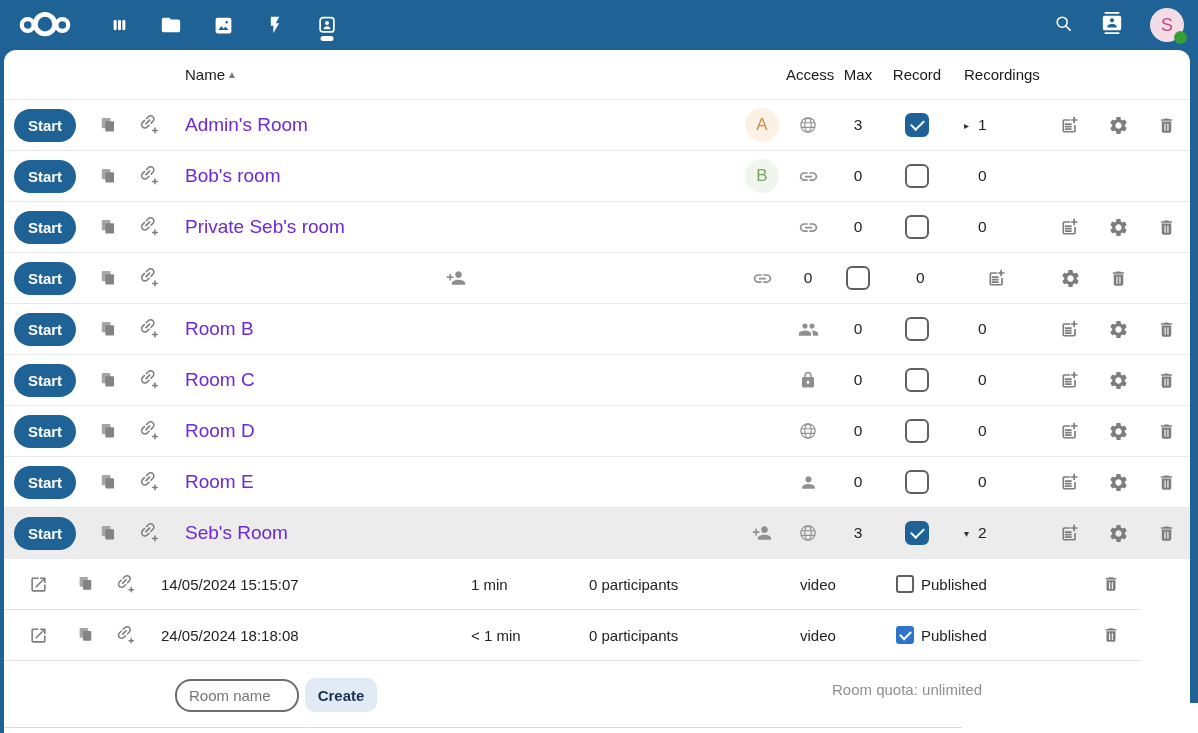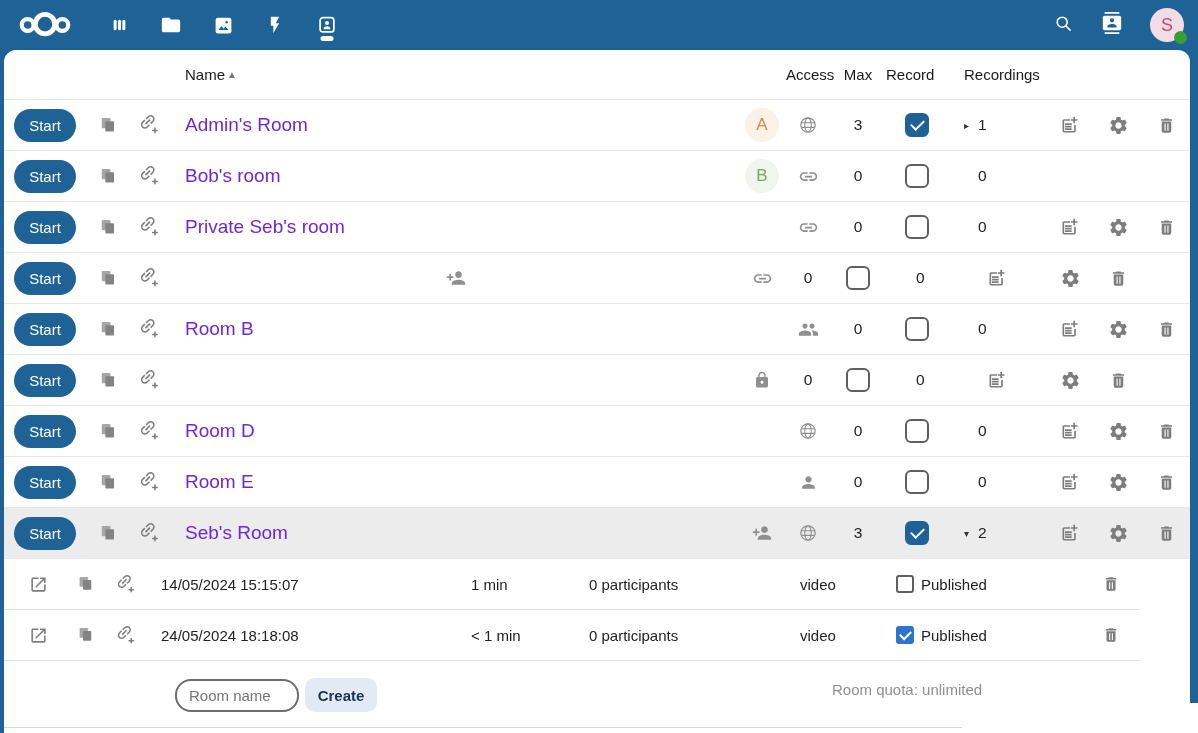--- a/index.html
+++ b/index.html
@@ -28,26 +28,26 @@
   .content{position:absolute;left:4px;top:50px;width:1186px;height:683px;background:#fff;border-radius:12px 12px 0 0;overflow:hidden}
   .scroll-track{position:absolute;left:1190px;top:50px;width:8px;height:683px;background:#fff}
   .scroll-thumb{position:absolute;left:0;top:0;width:8px;height:653px;background:var(--primary);border-radius:0}
 
   .row-grid{display:grid;grid-template-columns:86px 36px 48px 1fr 48px 44px 56px 62px 98px 48px 48px 48px;align-items:center}
   .hdr{height:50px;border-bottom:1px solid var(--sep);font-size:15px;color:#1a1a1a}
   .hdr .h-name{grid-column:4;padding-left:11px;display:flex;align-items:center;gap:2px}
   .sort-arrow{font-size:10px;color:#757575}
   .hdr .h-access{grid-column:6;text-align:center}
   .hdr .h-max{grid-column:7;text-align:center}
-  .hdr .h-record{grid-column:8;}
+  .hdr .h-record{grid-column:8;text-align:center}
   .hdr .h-recordings{grid-column:9;padding-left:16px}
 
   .room-row{height:51px;border-bottom:1px solid #e8e8e8;background:#fff}
   .room-row.selected{background:var(--sel)}
-  .start-btn{margin-left:10px;width:62px;height:33px;border:none;border-radius:17px;background:var(--primary);color:#fff;font-weight:normal;font-size:15px;font-family:inherit;cursor:pointer}
+  .start-btn{margin-left:10px;width:62px;height:33px;border:none;border-radius:17px;background:var(--primary);color:#fff;font-weight:bold;font-size:15px;font-family:inherit;cursor:pointer}
   .cell-c{display:flex;justify-content:center;align-items:center}
   .room-name{padding-left:11px;font-size:19px;color:#6d28d9}
   .avatar{width:34px;height:34px;border-radius:50%;display:flex;align-items:center;justify-content:center;font-size:17px}
   .num{font-size:15.5px;color:#222;text-align:center}
   .cb{width:24px;height:24px;border:2px solid #5f5f5f;border-radius:6px;background:#fff;display:flex;align-items:center;justify-content:center;cursor:pointer}
   .cb.checked{background:var(--primary);border-color:var(--primary)}
   .cb.checked::after{content:"";width:11px;height:6px;border-left:2.4px solid #fff;border-bottom:2.4px solid #fff;transform:rotate(-45deg) translate(1px,-1px)}
   .rec-cell{padding-left:16px;display:flex;align-items:center;gap:6px;cursor:pointer}
   .caret{font-size:10px;color:#333;width:8px}
   .icon{color:var(--icon-light)}
@@ -442,20 +442,21 @@
     <div class="cell-c act">
       <svg width="19" height="19">
             <use href="#i-copy"></use>
           </svg>
     </div>
     <div class="cell-c act">
       <svg width="22" height="22" viewBox="0 0 24 24">
             <use href="#i-link-plus"></use>
           </svg>
     </div>
+    <div class="room-name">Room C</div>
     <div class="cell-c">
       
       
     </div>
     <div class="cell-c icon">
 
       <svg class="acc" width="18" height="18" viewBox="0 0 24 24">
             <use href="#i-lock"></use>
           </svg>
 

